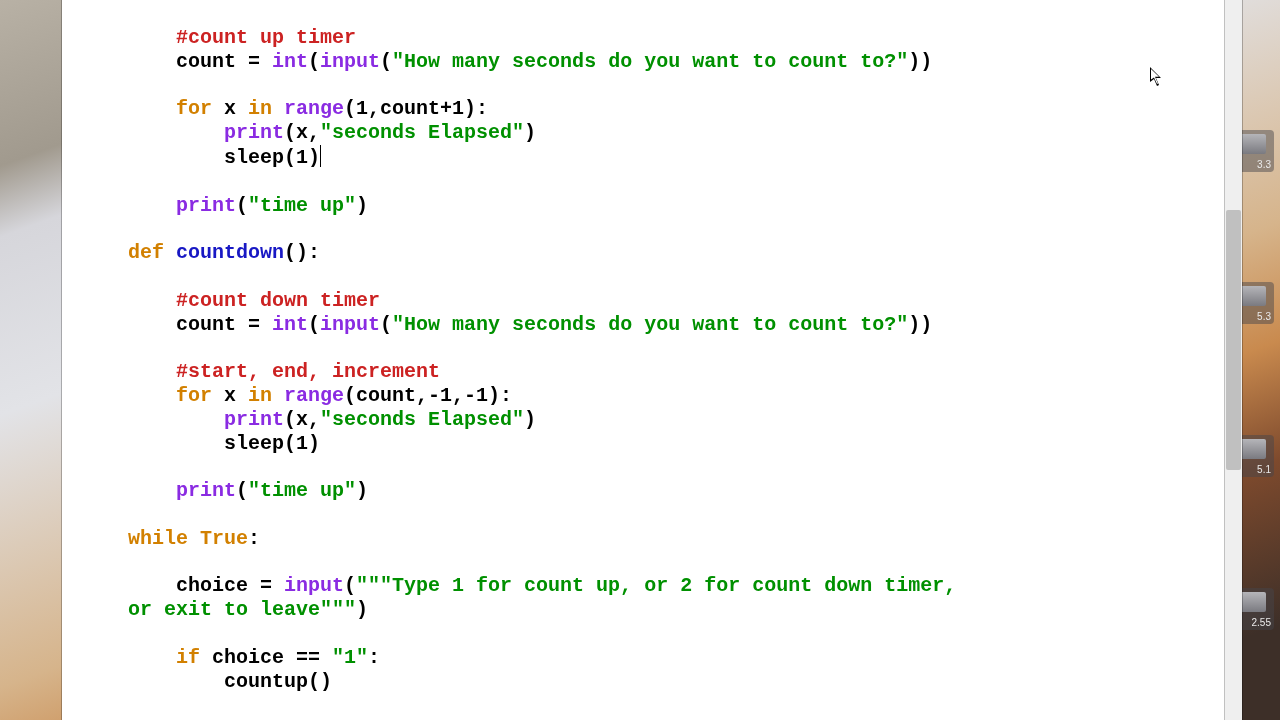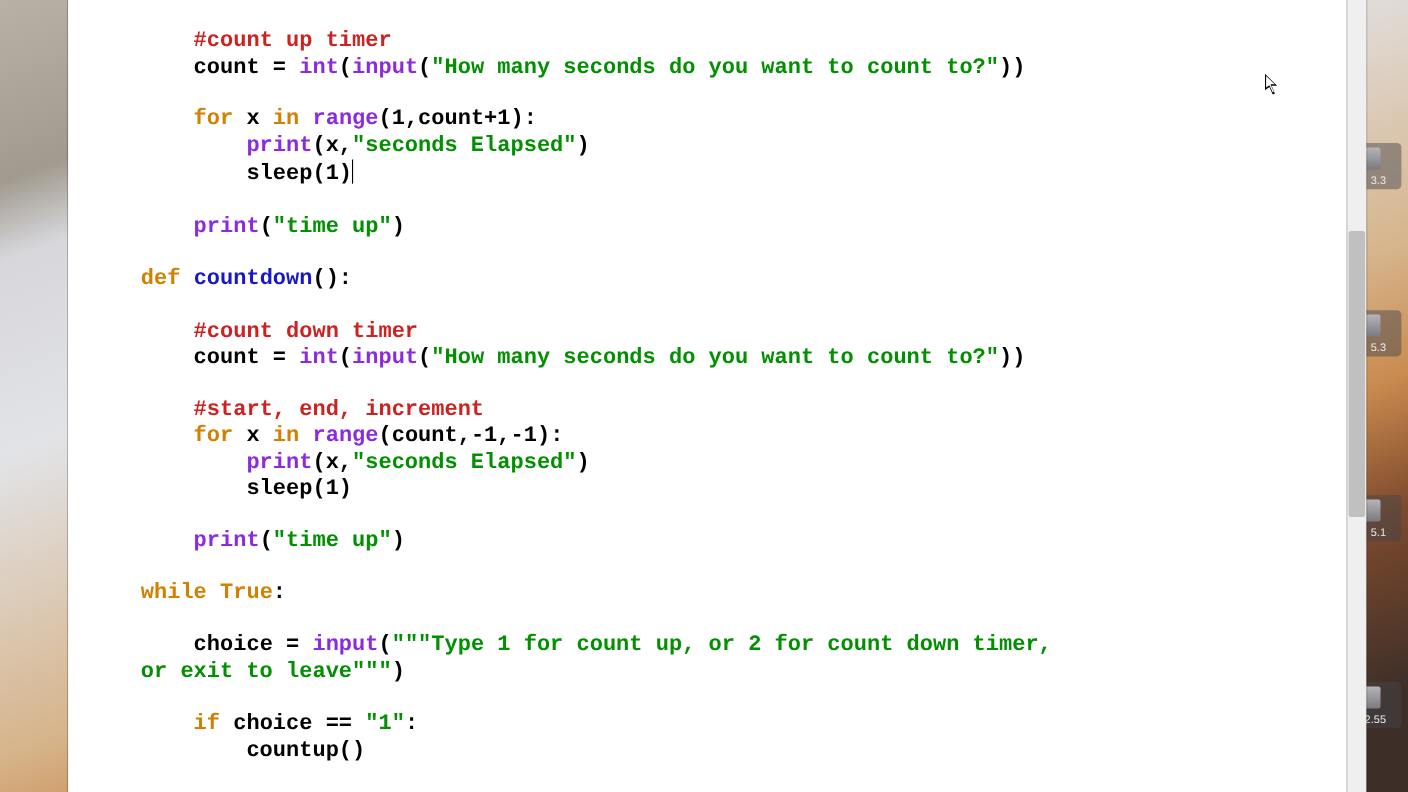--- a/index.html
+++ b/index.html
@@ -72,21 +72,21 @@
   }
   .snap {
     position: absolute; width: 38px; height: 40px;
     right: 0;
     border-radius: 4px;
     background: rgba(70,70,76,.48);
     color: #eaeaea;
     font-family: "Helvetica Neue", Arial, sans-serif;
     font-size: 10px; font-weight: 500;
     display: flex; align-items: flex-end; justify-content: flex-end;
-    padding: 0 14px 2px 0;
+    padding: 0 3px 2px 0;
     overflow: hidden;
   }
   .snap .tiny {
     position: absolute; left: 5px; top: 4px; width: 28px; height: 20px;
     background: linear-gradient(180deg,#b5b5b9,#7a7a80);
     border-radius: 2px;
   }
 
   .cursor {
     position: absolute;
@@ -103,25 +103,25 @@
 
   <div class="right-icons">
     <div class="snap" style="top:130px">
         <div class="tiny"></div>
         <span>3.3</span>
       </div>
     <div class="snap" style="top:282px">
         <div class="tiny"></div>
         <span>5.3</span>
       </div>
-    <div class="snap" style="top:450px">
+    <div class="snap" style="top:435px">
         <div class="tiny"></div>
         <span>5.1</span>
       </div>
-    <div class="snap" style="top:620px">
+    <div class="snap" style="top:588px">
         <div class="tiny"></div>
         <span>2.55</span>
       </div>
   </div>
 
   <div class="window">
     <div class="gutter"></div>
 
     <div class="code-wrap">
 <pre class="code">    <span class="c-comment">#count up timer</span>

